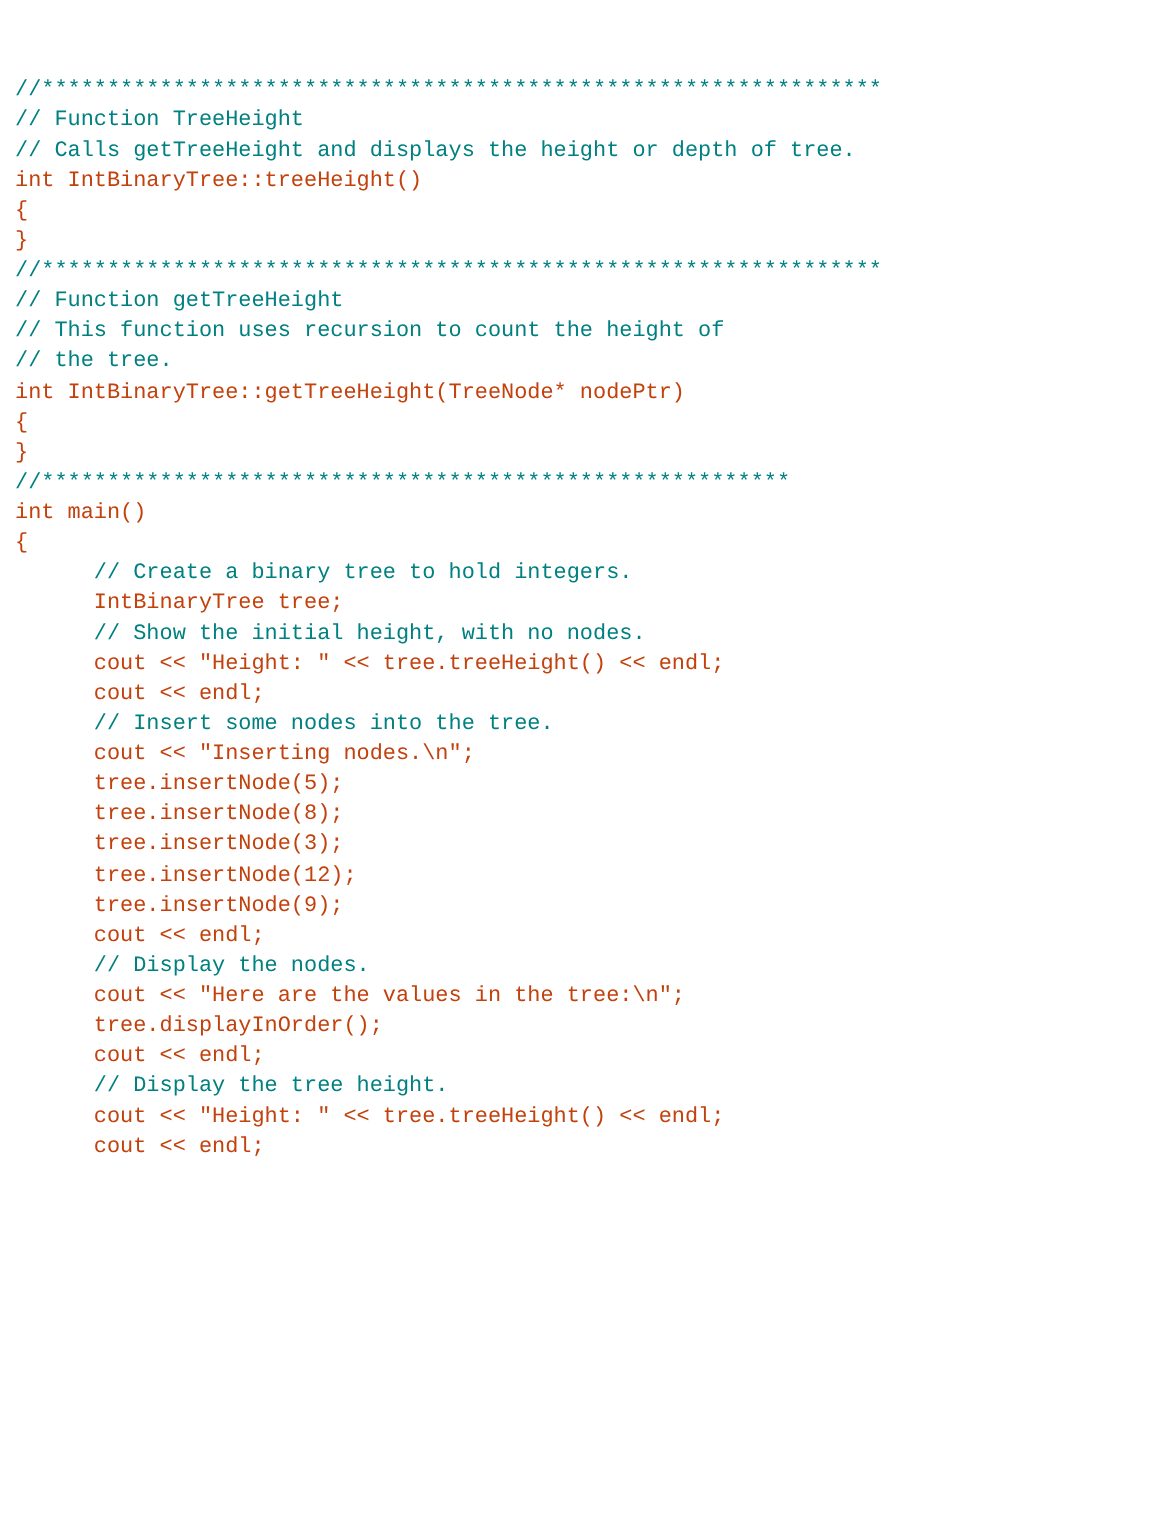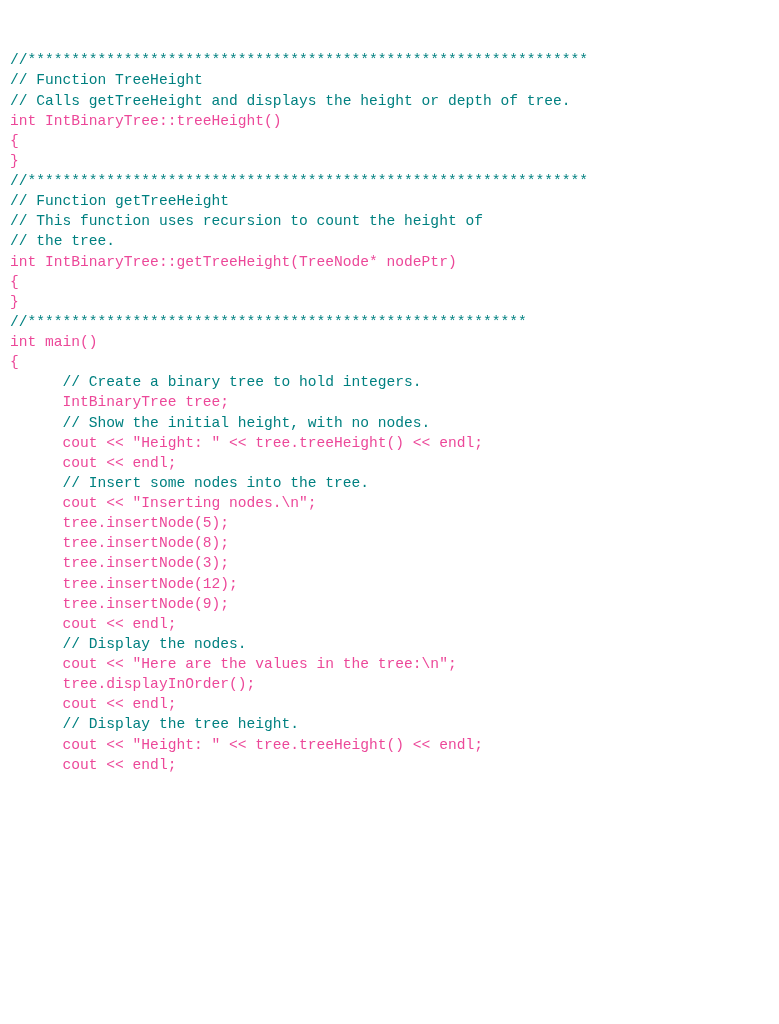--- a/index.html
+++ b/index.html
@@ -8,19 +8,19 @@
     background: #ffffff;
     font-family: "Courier New", Courier, monospace;
     font-size: 14.6px;
     line-height: 1.38;
     color: #000000;
     white-space: pre;
     width: 779px;
     box-sizing: border-box;
   }
   .c { color: #008080; }
-  .k { color: #ec4899; }
+  .k { color: #c2410c; }
 </style>
 </head>
 <body>
 
 <div id="code-container"><div><span class="c">//****************************************************************</span></div><div><span class="c">// Function TreeHeight</span></div><div><span class="c">// Calls getTreeHeight and displays the height or depth of tree.</span></div><div><span class="k"></span></div><div><span class="k">int IntBinaryTree::treeHeight()</span></div><div><span class="k">{</span></div><div><span class="k"></span></div><div><span class="k"></span></div><div><span class="k">}</span></div><div><span class="k"></span></div><div><span class="c">//****************************************************************</span></div><div><span class="c">// Function getTreeHeight</span></div><div><span class="c">// This function uses recursion to count the height of</span></div><div><span class="c">// the tree.</span></div><div><span class="k"></span></div><div><span class="k">int IntBinaryTree::getTreeHeight(TreeNode* nodePtr)</span></div><div><span class="k">{</span></div><div><span class="k"></span></div><div><span class="k">}</span></div><div><span class="k"></span></div><div><span class="c">//*********************************************************</span></div><div><span class="k">int main()</span></div><div><span class="k">{</span></div><div><span class="k"></span></div><div><span class="k">      </span><span class="c">// Create a binary tree to hold integers.</span></div><div><span class="k">      IntBinaryTree tree;</span></div><div><span class="k"></span></div><div><span class="k">      </span><span class="c">// Show the initial height, with no nodes.</span></div><div><span class="k">      cout &lt;&lt; "Height: " &lt;&lt; tree.treeHeight() &lt;&lt; endl;</span></div><div><span class="k">      cout &lt;&lt; endl;</span></div><div><span class="k"></span></div><div><span class="k">      </span><span class="c">// Insert some nodes into the tree.</span></div><div><span class="k">      cout &lt;&lt; "Inserting nodes.\n";</span></div><div><span class="k">      tree.insertNode(5);</span></div><div><span class="k">      tree.insertNode(8);</span></div><div><span class="k">      tree.insertNode(3);</span></div><div><span class="k">      tree.insertNode(12);</span></div><div><span class="k">      tree.insertNode(9);</span></div><div><span class="k">      cout &lt;&lt; endl;</span></div><div><span class="k"></span></div><div><span class="k">      </span><span class="c">// Display the nodes.</span></div><div><span class="k">      cout &lt;&lt; "Here are the values in the tree:\n";</span></div><div><span class="k">      tree.displayInOrder();</span></div><div><span class="k">      cout &lt;&lt; endl;</span></div><div><span class="k"></span></div><div><span class="k">      </span><span class="c">// Display the tree height.</span></div><div><span class="k">      cout &lt;&lt; "Height: " &lt;&lt; tree.treeHeight() &lt;&lt; endl;</span></div><div><span class="k">      cout &lt;&lt; endl;</span></div></div>
 
 
 </body></html>

